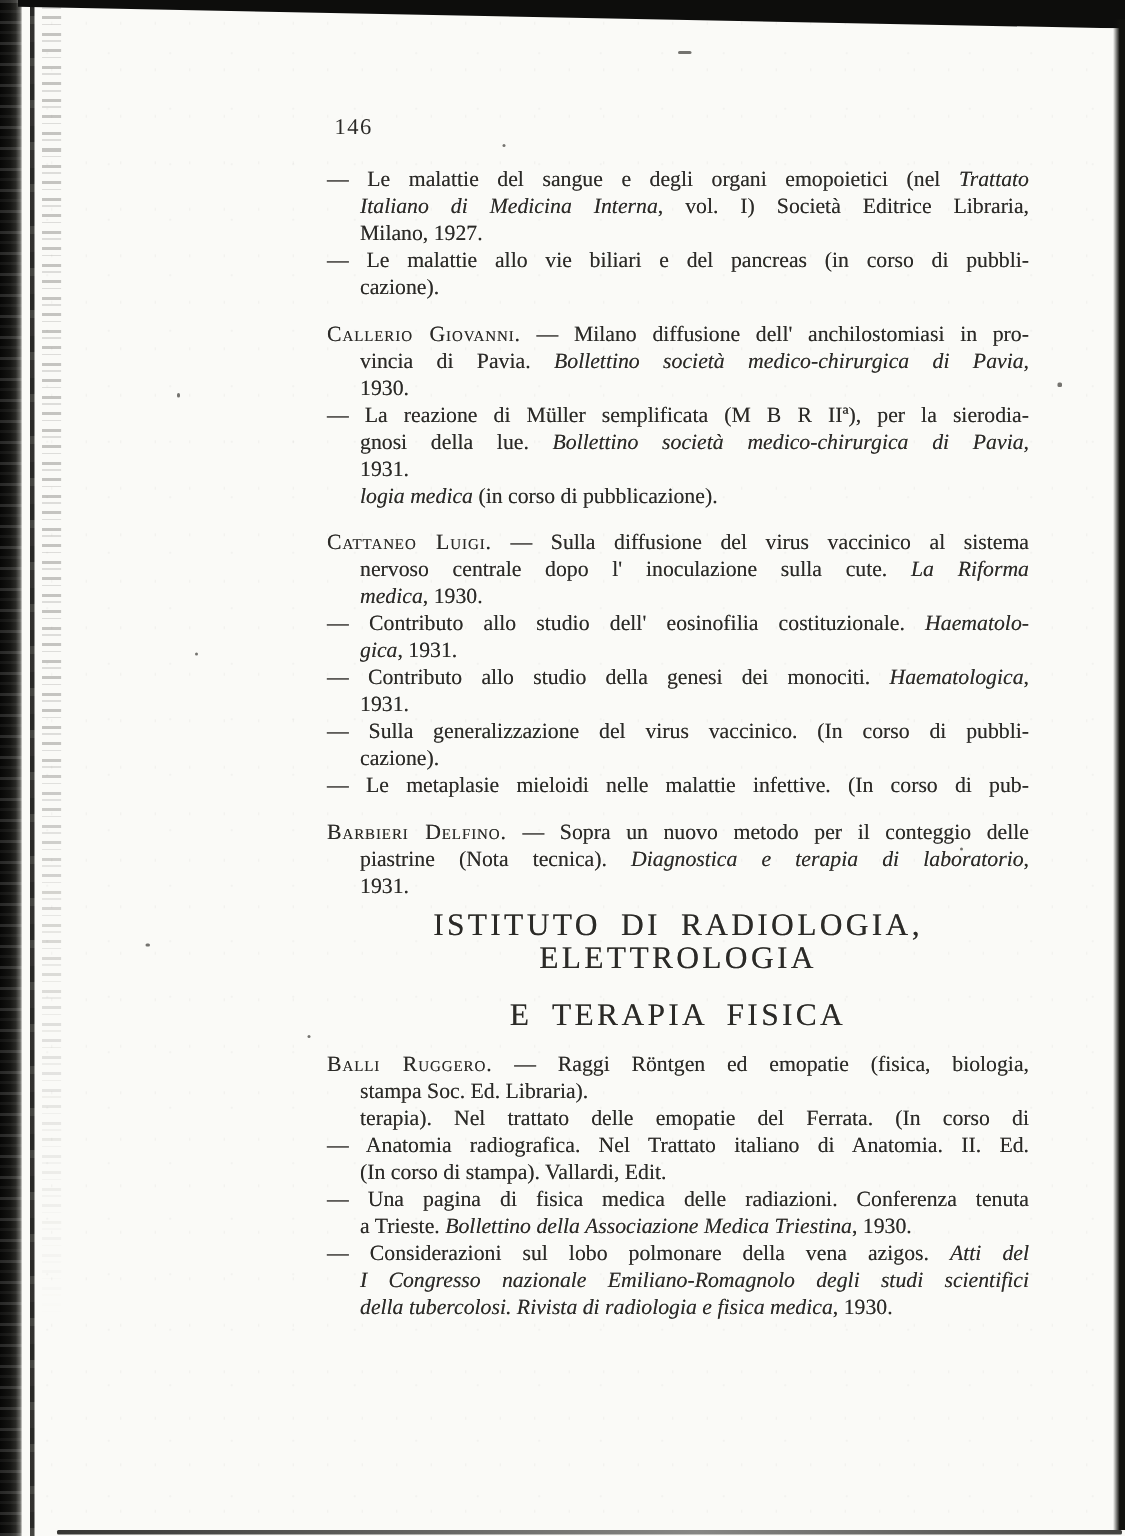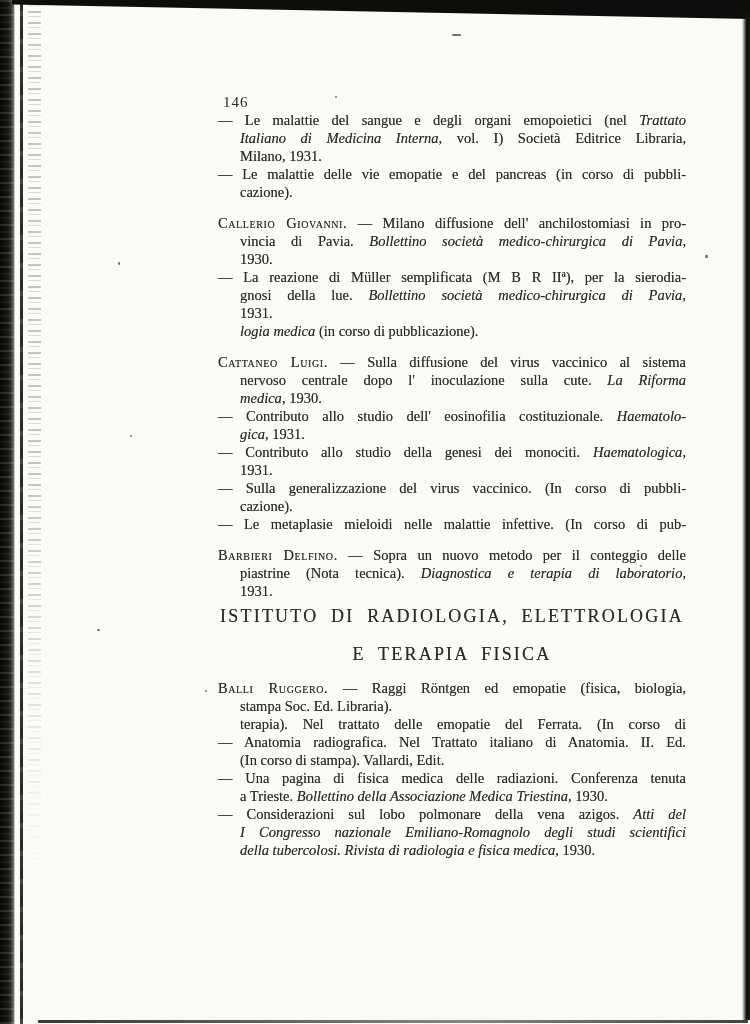--- a/index.html
+++ b/index.html
@@ -52,21 +52,21 @@
   }
   .edge-bottom {
     position: absolute; left: 38px; right: 2px; bottom: 1px; height: 3px;
     background: linear-gradient(to right, rgba(20,20,18,0.85), rgba(20,20,18,0.5) 60%, rgba(20,20,18,0.8));
     border-radius: 1px;
   }
   .speck { position: absolute; background: rgba(45,43,38,0.65); border-radius: 1px; }
 
   
   .page-number {
-    position: absolute; left: 223px; top: 94px;
+    position: absolute; left: 223px; top: 77px;
     font-size: 15px; letter-spacing: 1px;
   }
   .text-block {
     position: absolute; left: 218px; top: 111px; width: 468px;
     font-size: 14.5px; line-height: 18px;
     text-shadow: 0 0 0.3px rgba(43,42,39,0.6);
   }
   .bib-section { margin: 0 0 13px 0; }
   .bib-section:last-child { margin-bottom: 0; }
   .entry { margin: 0; }
@@ -75,21 +75,21 @@
     min-height: 18px;
   }
   .line.cont { margin-left: 22px; }
   .line.last { text-align: left; text-align-last: left; }
   .rm { font-style: normal; }
   .it { font-style: italic; }
   .sc { font-variant: small-caps; letter-spacing: 0.6px; margin-top: 47px; }
 
   .inst-heading {
     margin: 5px 0 14px 0; padding: 0;
-    font-size: 18px; font-weight: normal;
+    font-size: 21px; font-weight: normal;
     letter-spacing: 2.2px; word-spacing: 6px;
     text-align: center; text-align-last: center;
     line-height: 22px;
     text-shadow: 0 0 0.3px rgba(43,42,39,0.6);
   }
   .heading-line { display: block; }
   .heading-line + .heading-line { margin-top: 16px; }
 </style>
 </head>
 <body>
@@ -110,24 +110,24 @@
 <div class="speck" style="left:205px;top:690px;width:2px;height:2px"></div>
 
 <div class="page-number">146</div>
 
 <main class="text-block">
   <div id="sections-top">
       <div class="bib-section">
         <div class="entry">
           <div class="line"><span class="rm">— Le malattie del sangue e degli organi emopoietici (nel </span><span class="it">Trattato</span></div>
           <div class="line cont"><span class="it">Italiano di Medicina Interna</span><span class="rm">, vol. I) Società Editrice Libraria,</span></div>
-          <div class="line cont last"><span class="rm">Milano, 1931.</span></div>
-        </div>
-        <div class="entry">
-          <div class="line"><span class="rm">— Le malattie delle vie emopatie e del pancreas (in corso di pubbli-</span></div>
+          <div class="line cont last"><span class="rm">Milano, 1927.</span></div>
+        </div>
+        <div class="entry">
+          <div class="line"><span class="rm">— Le malattie allo vie biliari e del pancreas (in corso di pubbli-</span></div>
           <div class="line cont last"><span class="rm">cazione).</span></div>
         </div>
       </div>
       <div class="bib-section">
         <div class="entry">
           <div class="line"><span class="sc">Callerio Giovanni.</span><span class="rm"> — Milano diffusione dell' anchilostomiasi in pro-</span></div>
           <div class="line cont"><span class="rm">vincia di Pavia. </span><span class="it">Bollettino società medico-chirurgica di Pavia,</span></div>
           <div class="line cont last"><span class="rm">1930.</span></div>
         </div>
         <div class="entry">

